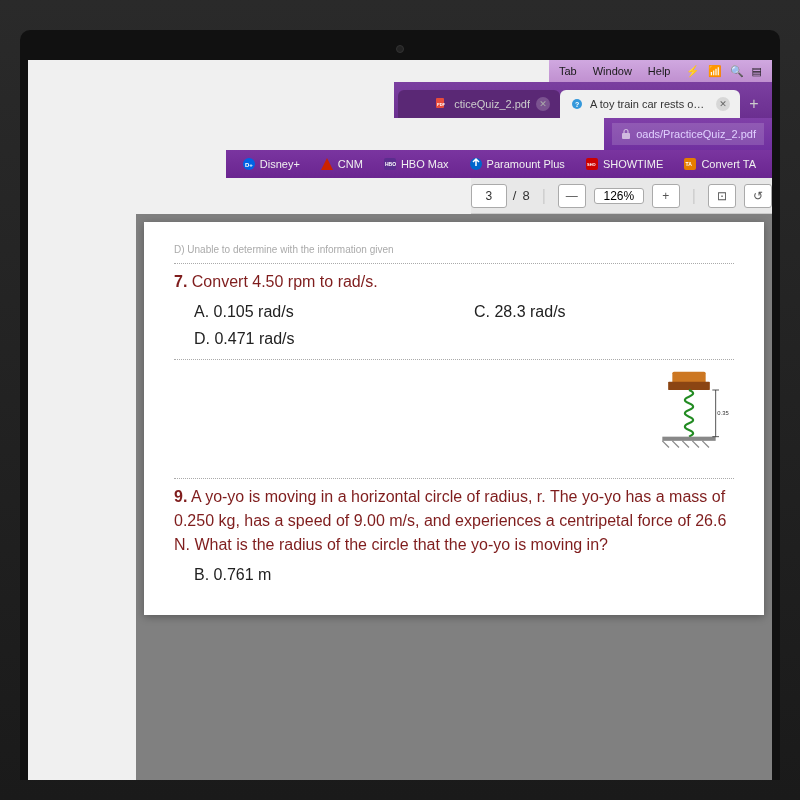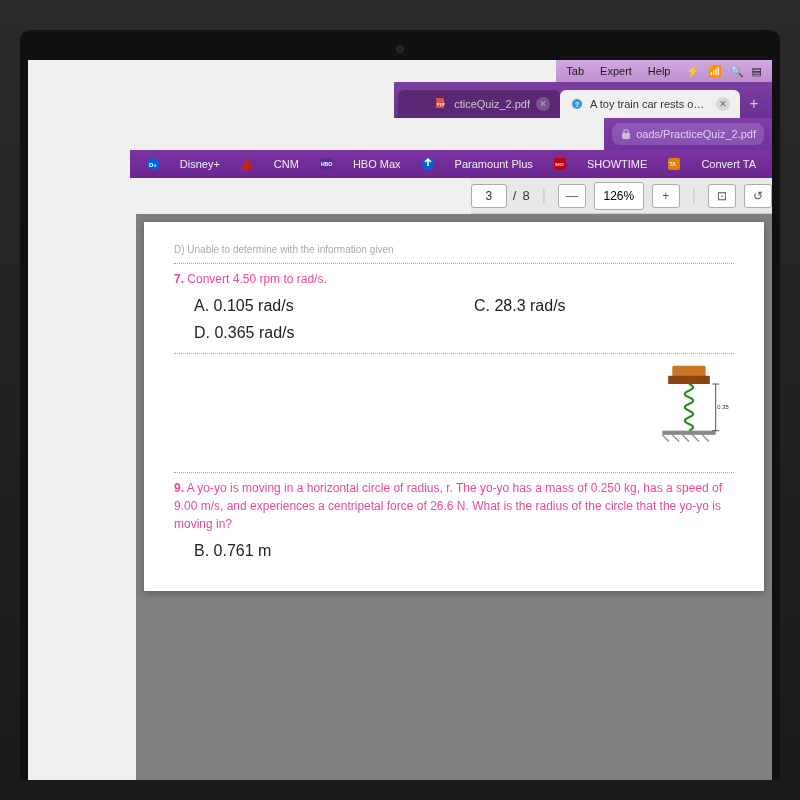--- a/index.html
+++ b/index.html
@@ -175,21 +175,21 @@
       align-items: center;
       padding: 0 8px;
       gap: 6px;
       flex-shrink: 0;
     }
 
     .address-input {
       flex: 1;
       height: 22px;
       background: rgba(255,255,255,0.15);
-      border-radius: 8px;
+      border-radius: 0;
       padding: 0 8px;
       font-size: 11px;
       color: #f0f0f0;
       display: flex;
       align-items: center;
       gap: 4px;
     }
 
     .address-icon {
       width: 12px;
@@ -206,21 +206,21 @@
       padding: 0 8px;
       gap: 4px;
       flex-shrink: 0;
     }
 
     .bookmark {
       height: 20px;
       padding: 0 8px;
       display: flex;
       align-items: center;
-      gap: 20px;
+      gap: 4px;
       font-size: 11px;
       color: #f0f0f0;
       border-radius: 3px;
       cursor: pointer;
       white-space: nowrap;
     }
 
     .bookmark-icon {
       width: 14px;
       height: 14px;
@@ -268,21 +268,21 @@
       display: flex;
       align-items: center;
       justify-content: center;
       font-size: 12px;
       cursor: pointer;
       color: #555;
     }
 
     .pdf-zoom-box {
       width: 50px;
-      height: 28px;
+      height: 16px;
       background: white;
       border: 1px solid #aaa;
       border-radius: 3px;
       display: flex;
       align-items: center;
       justify-content: center;
       font-size: 12px;
     }
 
     
@@ -317,22 +317,22 @@
     .dotted-line {
       border-top: 1px dotted #aaa;
       margin: 6px 0;
     }
 
     .question {
       margin-bottom: 8px;
     }
 
     .question-text {
-      font-size: 12px;
-      color: #ec4899;
+      font-size: 16px;
+      color: #7f1d1d;
       margin-bottom: 6px;
       line-height: 1.5;
     }
 
     .answers-grid {
       display: grid;
       grid-template-columns: 1fr 1fr;
       gap: 3px 20px;
       padding-left: 20px;
       margin-bottom: 4px;
@@ -375,21 +375,21 @@
   <div class="screen-bezel">
 
     <div class="webcam-bar">
       <div class="webcam"></div>
     </div>
 
     <div class="browser-window">
 
       <div class="menu-bar">
         <span class="menu-bar-item">Tab</span>
-        <span class="menu-bar-item">Expert</span>
+        <span class="menu-bar-item">Window</span>
         <span class="menu-bar-item">Help</span>
         <div class="menu-bar-right">
           <span>⚡</span>
           <span>📶</span>
           <span>🔍</span>
           <span>▤</span>
         </div>
       </div>
 
       <div class="tab-bar">
@@ -511,21 +511,21 @@
               <div class="answer">
                 <span>A.</span>
                 <span>0.105 rad/s</span>
               </div>
               <div class="answer">
                 <span>C.</span>
                 <span>28.3 rad/s</span>
               </div>
               <div class="answer">
                 <span>D.</span>
-                <span>0.365 rad/s</span>
+                <span>0.471 rad/s</span>
               </div>
             </div>
           </div>
           <div class="dotted-line"></div>
 
           <div class="question">
             <div class="question-with-image">
               <div class="question-text-area">
               </div>
 

